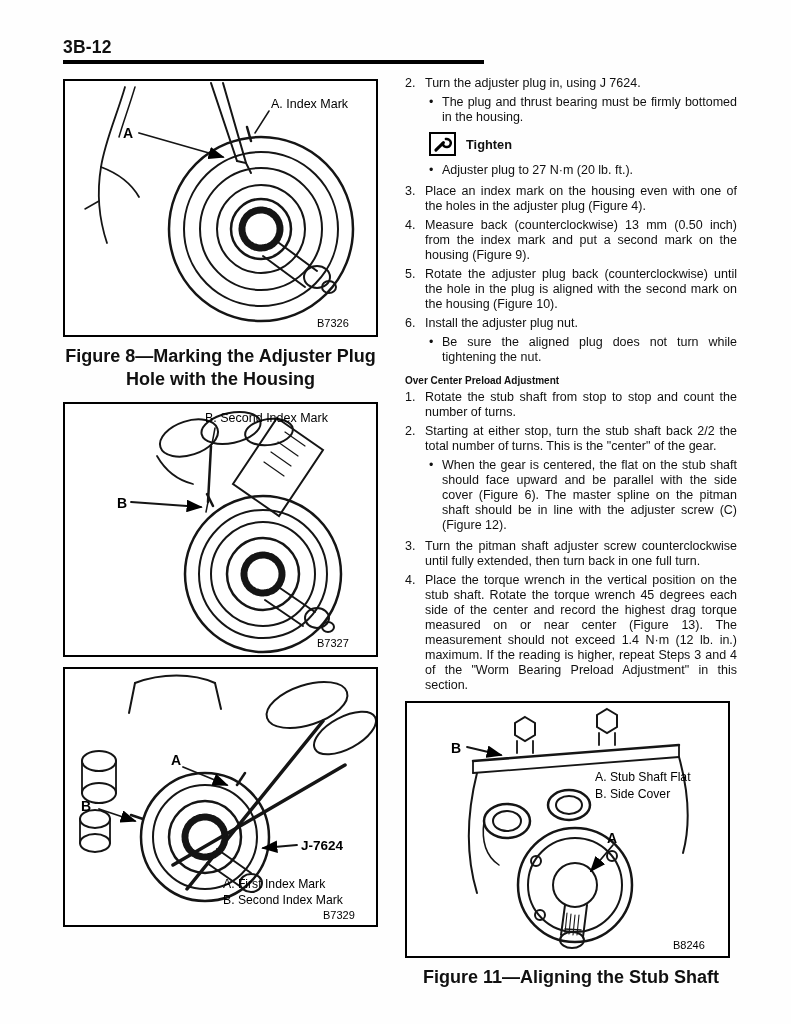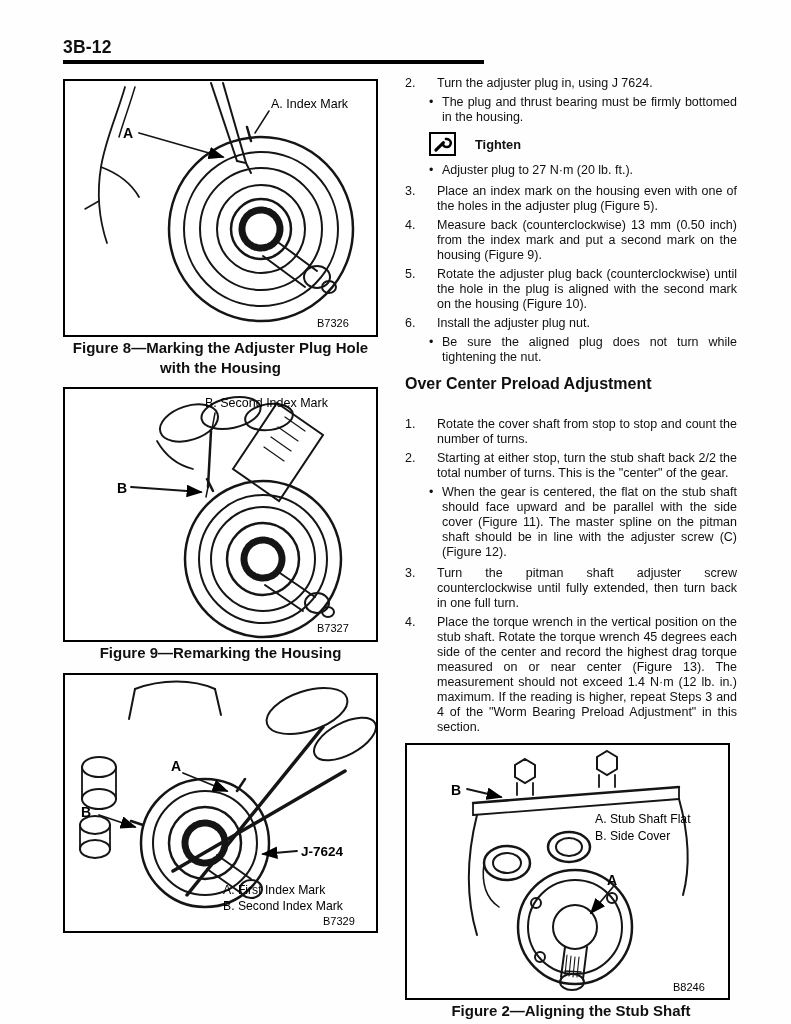--- a/index.html
+++ b/index.html
@@ -12,36 +12,36 @@
   .hdr { position:absolute; left:63px; top:37px; display:flex; gap:22px;
          font-weight:bold; font-size:17.5px; letter-spacing:.2px;flex-direction:column; }
   .rule { position:absolute; left:63px; top:60px; width:421px; height:4px; background:#000; }
 
   .col-left  { position:absolute; left:63px;  top:79px; width:315px; }
   .col-right { position:absolute; left:405px; top:76px; width:332px; font-size:12.5px; }
 
   .figwrap { margin-bottom:10px; }
   .figbox { position:relative; border:2px solid #000; background:#fff; }
   .figbox svg { display:block; }
-  .figcap { font-weight:bold; font-size:15px; text-align:center; line-height:1.3; margin-top:1px; }
+  .figcap { font-weight:bold; font-size:18px; text-align:center; line-height:1.3; margin-top:8px; }
 
   .step { display:flex; margin-bottom:4px; }
   .step .num { width:20px; flex:none; }
-  .step .txt { flex:1; text-align:justify; line-height:1.2;margin-left:12px; }
+  .step .txt { flex:1; text-align:justify; line-height:1.2; }
 
   .bullet { display:flex; margin:4px 0 6px 24px; }
   .bmark { width:13px; flex:none; }
   .btxt  { flex:1; text-align:justify; line-height:1.2; }
 
-  .tighten { display:flex; align-items:center; gap:19px; margin:7px 0 7px 24px; }
+  .tighten { display:flex; align-items:center; gap:10px; margin:7px 0 7px 24px; }
   .tbox { width:27px; height:24px; border:2px solid #000; flex:none;
           display:flex; align-items:center; justify-content:center; }
   .tlabel { font-weight:bold; font-size:12.8px; }
 
-  .ocp-heading { font-weight:bold; font-size:16px; margin:10px 0 24px; }
+  .ocp-heading { font-weight:bold; font-size:10px; margin:10px 0 4px; }
 
   svg { stroke-linecap:round; }
   svg text { fill:#000; stroke:none; }
   svg .ltr  { font:bold 14px "Liberation Sans", sans-serif; }
   svg .lbl  { font:12.5px "Liberation Sans", sans-serif; }
   svg .lgd  { font:12.2px "Liberation Sans", sans-serif; }
   svg .lblb { font:bold 13.5px "Liberation Sans", sans-serif; }
   svg .code { font:11px "Liberation Sans", sans-serif; }
 </style>
 </head>
@@ -125,21 +125,20 @@
             <ellipse cx="263" cy="223" rx="6" ry="5"></ellipse>
             <path d="M148,102 L142,90" stroke-width="2.5"></path>
             <path d="M150,24 L147,40" stroke-width="1.5"></path>
             <path d="M66,98 L136,103" stroke-width="1.8" marker-end="url(#m9)"></path>
           </g>
           <text x="52" y="104" class="ltr">B</text>
           <text x="140" y="18" class="lbl">B. Second Index Mark</text>
           <text x="252" y="243" class="code">B7327</text>
         </svg>
       </div>
-      <figcaption class="figcap">Figure 9—Remarking the Housing</figcaption>
     </figure>
 
     <figure class="figwrap">
       <div class="figbox">
         <svg width="311" height="256" viewBox="0 0 311 256">
           <defs>
               <marker id="m10" markerWidth="9" markerHeight="7" refX="8" refY="3.5" orient="auto">
                 <path d="M0,0L9,3.5L0,7Z" fill="#000"></path>
               </marker>
             </defs>
@@ -204,21 +203,21 @@
       <span class="tlabel">Tighten</span>
     </div>
 
     <div class="bullet">
       <span class="bmark">•</span>
       <span class="btxt">Adjuster plug to 27 N·m (20 lb. ft.).</span>
     </div>
 
     <div class="step">
       <span class="num">3.</span>
-      <span class="txt">Place an index mark on the housing even with one of the holes in the adjuster plug (Figure 5).</span>
+      <span class="txt">Place an index mark on the housing even with one of the holes in the adjuster plug (Figure 4).</span>
     </div>
     <div class="step">
       <span class="num">4.</span>
       <span class="txt">Measure back (counterclockwise) 13 mm (0.50 inch) from the index mark and put a second mark on the housing (Figure 9).</span>
     </div>
     <div class="step">
       <span class="num">5.</span>
       <span class="txt">Rotate the adjuster plug back (counterclockwise) until the hole in the plug is aligned with the second mark on the housing (Figure 10).</span>
     </div>
     <div class="step">
@@ -228,30 +227,30 @@
 
     <div class="bullet">
       <span class="bmark">•</span>
       <span class="btxt">Be sure the aligned plug does not turn while tightening the nut.</span>
     </div>
 
     <div class="ocp-heading">Over Center Preload Adjustment</div>
 
     <div class="step">
       <span class="num">1.</span>
-      <span class="txt">Rotate the cover shaft from stop to stop and count the number of turns.</span>
+      <span class="txt">Rotate the stub shaft from stop to stop and count the number of turns.</span>
     </div>
     <div class="step">
       <span class="num">2.</span>
       <span class="txt">Starting at either stop, turn the stub shaft back 2/2 the total number of turns. This is the "center" of the gear.</span>
     </div>
 
     <div class="bullet">
       <span class="bmark">•</span>
-      <span class="btxt">When the gear is centered, the flat on the stub shaft should face upward and be parallel with the side cover (Figure 11). The master spline on the pitman shaft should be in line with the adjuster screw (C) (Figure 12).</span>
+      <span class="btxt">When the gear is centered, the flat on the stub shaft should face upward and be parallel with the side cover (Figure 6). The master spline on the pitman shaft should be in line with the adjuster screw (C) (Figure 12).</span>
     </div>
 
     <div class="step">
       <span class="num">3.</span>
       <span class="txt">Turn the pitman shaft adjuster screw counterclockwise until fully extended, then turn back in one full turn.</span>
     </div>
     <div class="step">
       <span class="num">4.</span>
       <span class="txt">Place the torque wrench in the vertical position on the stub shaft. Rotate the torque wrench 45 degrees each side of the center and record the highest drag torque measured on or near center (Figure 13). The measurement should not exceed 1.4 N·m (12 lb. in.) maximum. If the reading is higher, repeat Steps 3 and 4 of the "Worm Bearing Preload Adjustment" in this section.</span>
     </div>
@@ -293,18 +292,18 @@
             <path d="M60,44 L94,52" stroke-width="1.8" marker-end="url(#m11)"></path>
             <path d="M206,142 L184,168" stroke-width="1.8" marker-end="url(#m11)"></path>
           </g>
           <text x="44" y="50" class="ltr">B</text>
           <text x="188" y="78" class="lgd">A. Stub Shaft Flat</text>
           <text x="188" y="95" class="lgd">B. Side Cover</text>
           <text x="200" y="140" class="ltr">A</text>
           <text x="266" y="246" class="code">B8246</text>
         </svg>
       </div>
-      <figcaption class="figcap">Figure 2—Aligning the Stub Shaft</figcaption>
+      <figcaption class="figcap">Figure 11—Aligning the Stub Shaft</figcaption>
     </figure>
 
   </div>
 
 </div>
 
 </body></html>

